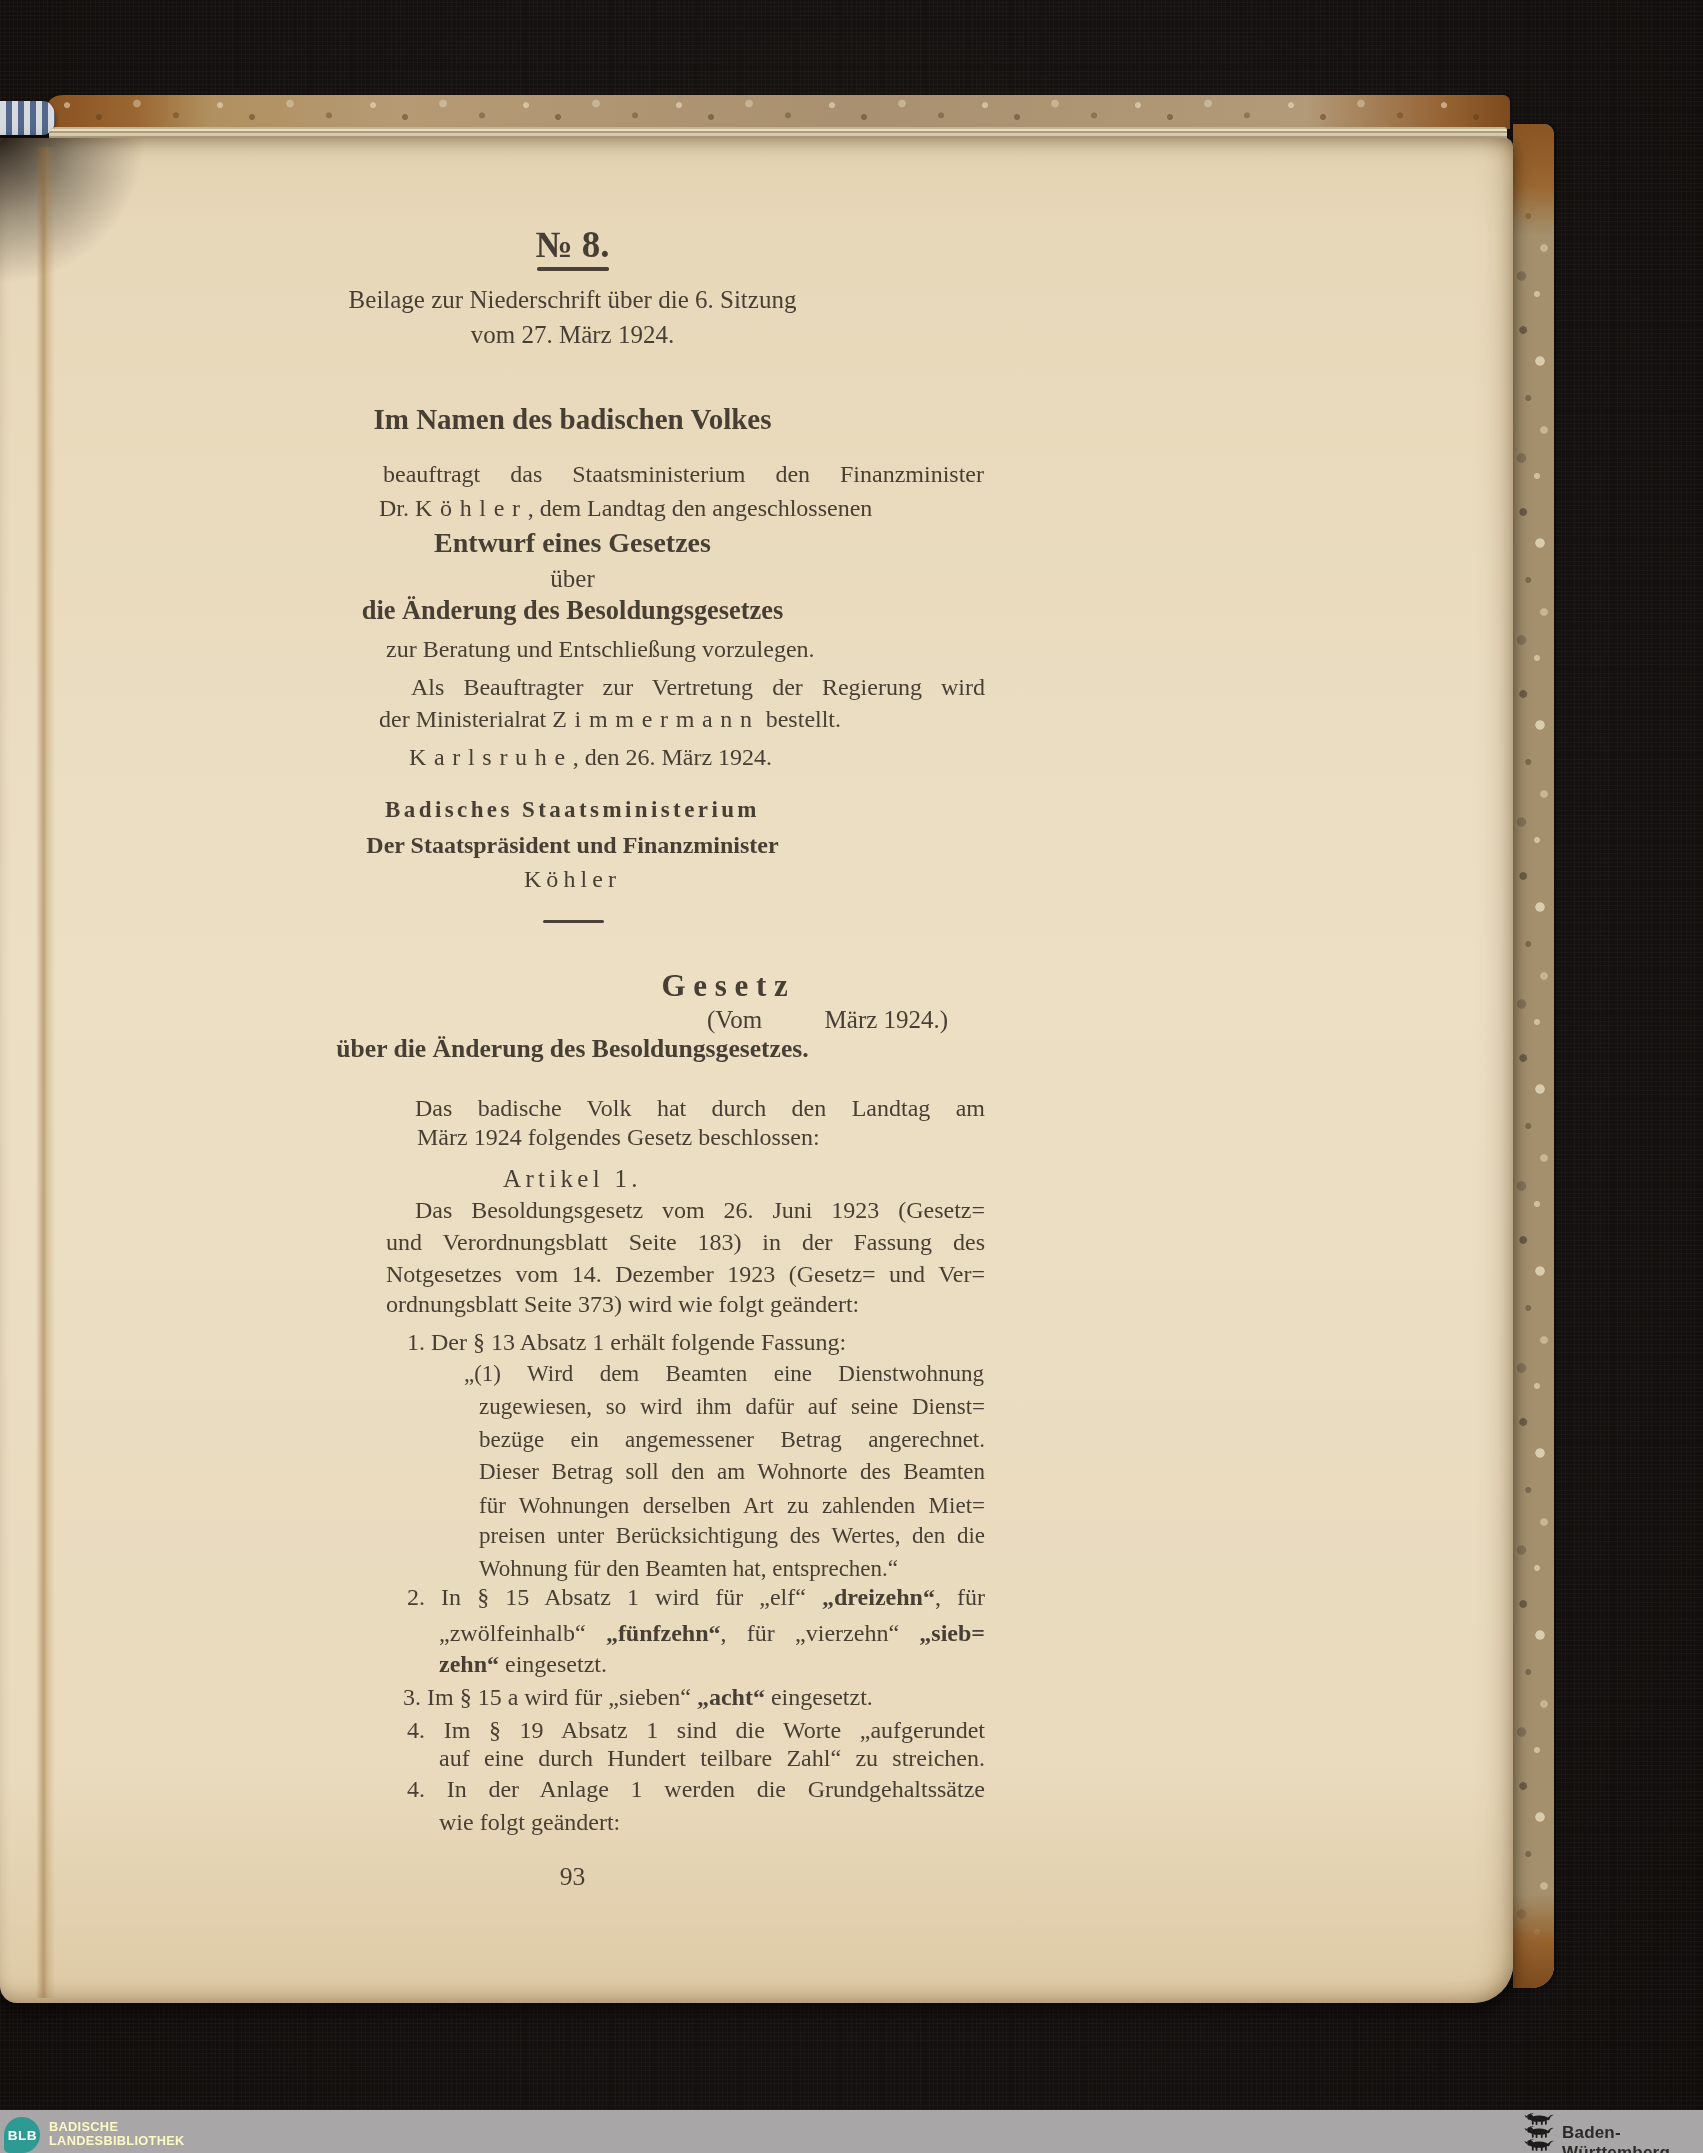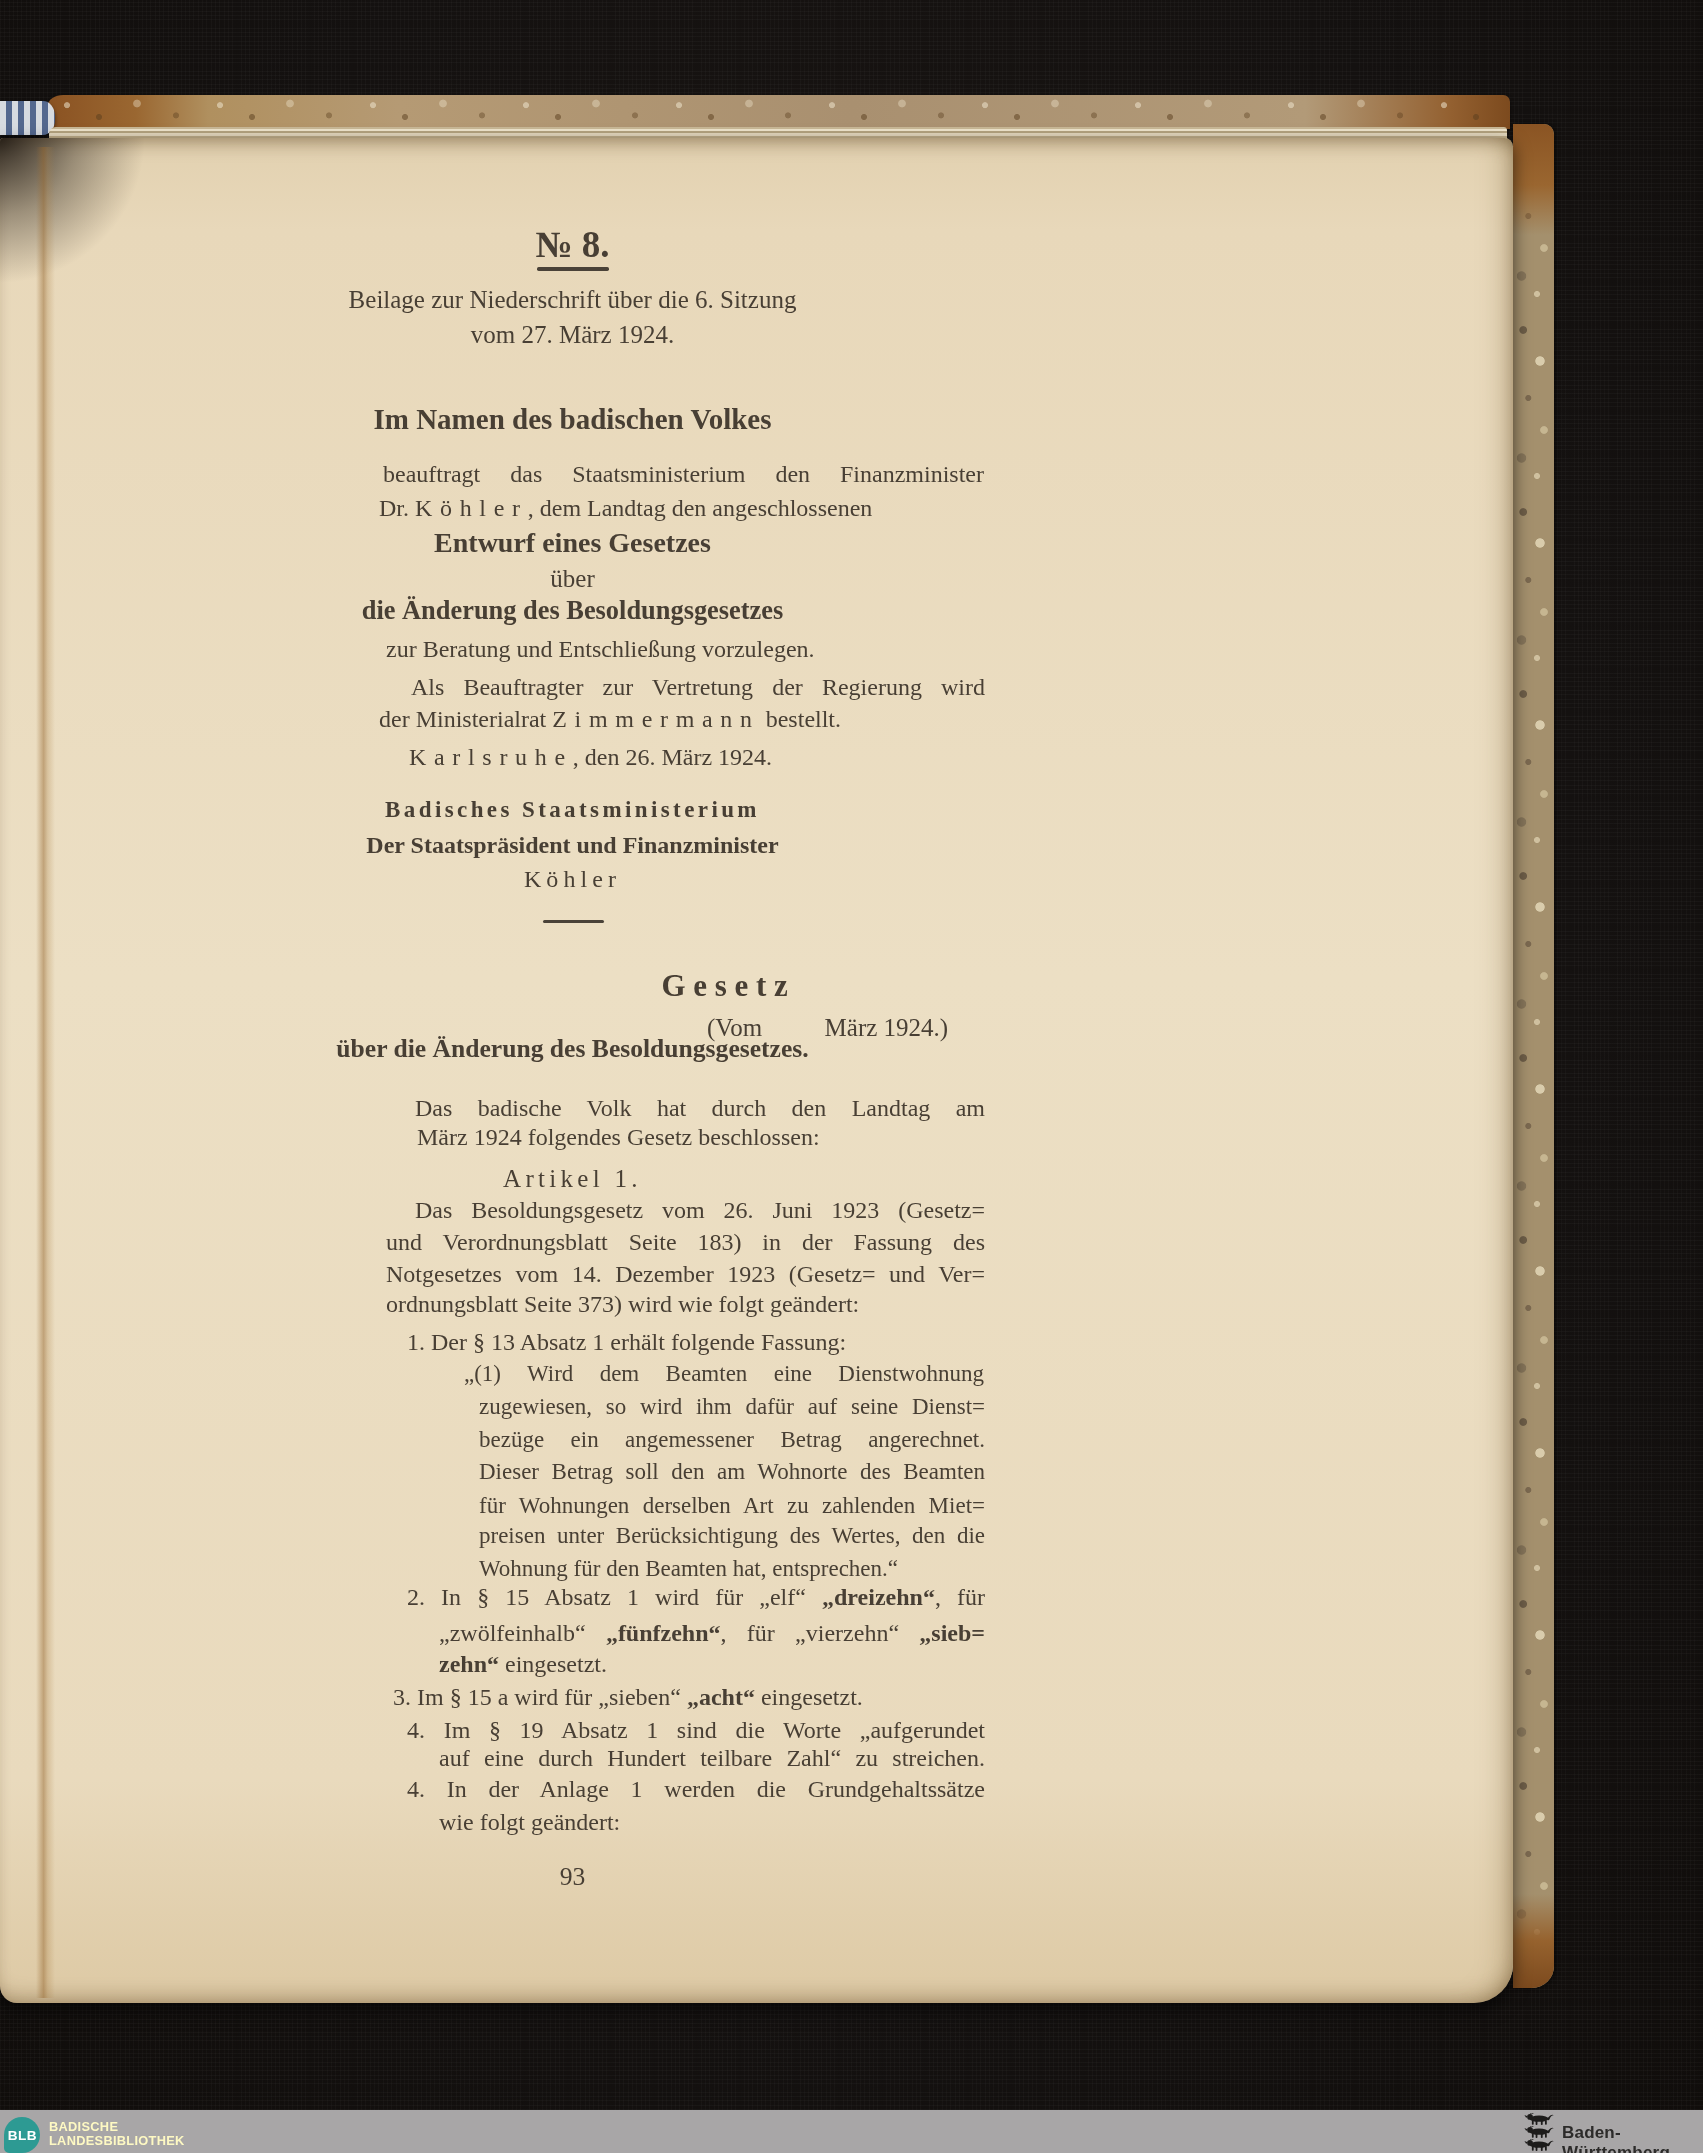--- a/index.html
+++ b/index.html
@@ -66,21 +66,21 @@
     background:linear-gradient(180deg,#8a5423 0%,#9a6630 55%,rgba(138,84,35,0) 100%);border-radius:0 10.2px 0 0;}
   .marble::after{content:"";position:absolute;left:0;bottom:0;width:100%;height:94px;
     background:linear-gradient(0deg,#7c4a1e 0%,#96622e 50%,rgba(138,84,35,0) 100%);border-radius:0 0 22px 0;}
 
   
   .ln{position:absolute;font-size:24px;color:var(--ink);line-height:1.18;white-space:pre-wrap;}
   .c  {left:232px;width:681px;text-align:center;}   
   .cg {left:388px;width:681px;text-align:center;}   
   .b  {font-weight:bold;}
   .j  {text-align:justify;text-align-last:justify;white-space:normal;}
-  .pre{white-space:pre;margin-top:8px;}
+  .pre{white-space:pre;}
   .ls4{letter-spacing:3.4px;} .ls5{letter-spacing:4.3px;} .ls6{letter-spacing:5.1px;} .ls9{letter-spacing:7.7px;}
   .seg-b{font-weight:bold;}
   .seg-ls{letter-spacing:0.32em;}
   .rule{position:absolute;background:#4a4238;border-radius:1.7px;}
 
   
   .footer-bar{position:absolute;left:0;top:2110px;width:1704px;height:43px;background:#a8a6a7;}
   .blb-badge{position:absolute;left:4.3px;top:2117px;width:36px;height:36px;background:#2d9a93;
     border-radius:50% 50% 50% 5.1px;display:flex;align-items:center;justify-content:center;
     color:#fff;font-family:"Liberation Sans",sans-serif;font-weight:bold;font-size:13.6px;letter-spacing:0.4px;}
@@ -155,21 +155,21 @@
   <div class="ln j" style="top:1426px;left:479px;width:506px;font-size:23px">bezüge ein angemessener Betrag angerechnet.</div>
   <div class="ln j" style="top:1458px;left:479px;width:506px;font-size:23px">Dieser Betrag soll den am Wohnorte des Beamten</div>
   <div class="ln j" style="top:1492px;left:479px;width:506px;font-size:23px">für Wohnungen derselben Art zu zahlenden Miet=</div>
   <div class="ln j" style="top:1522px;left:479px;width:506px;font-size:23px">preisen unter Berücksichtigung des Wertes, den die</div>
   <div class="ln" style="top:1555px;left:479px;font-size:23px">Wohnung für den Beamten hat, entsprechen.“</div>
 
   <div class="ln j" style="top:1583px;left:407px;width:578px"><span>2. In § 15 Absatz 1 wird für „elf“ </span><span class="seg-b">„dreizehn“</span><span>, für</span></div>
   <div class="ln j" style="top:1619px;left:439px;width:546px"><span>„zwölfeinhalb“ </span><span class="seg-b">„fünfzehn“</span><span>, für „vierzehn“ </span><span class="seg-b">„sieb=</span></div>
   <div class="ln" style="top:1650px;left:439px"><span class="seg-b">zehn“</span><span> eingesetzt.</span></div>
 
-  <div class="ln" style="top:1683px;left:393px"><span>3. Im § 15 a wird für „sieben“ </span><span class="seg-b">„acht“</span><span> eingesetzt.</span></div>
+  <div class="ln" style="top:1683px;left:403px"><span>3. Im § 15 a wird für „sieben“ </span><span class="seg-b">„acht“</span><span> eingesetzt.</span></div>
 
   <div class="ln j" style="top:1716px;left:407px;width:578px">4. Im § 19 Absatz 1 sind die Worte „aufgerundet</div>
   <div class="ln j" style="top:1744px;left:439px;width:546px">auf eine durch Hundert teilbare Zahl“ zu streichen.</div>
 
   <div class="ln j" style="top:1775px;left:407px;width:578px">4. In der Anlage 1 werden die Grundgehaltssätze</div>
   <div class="ln" style="top:1808px;left:439px">wie folgt geändert:</div>
 
   <div class="ln c" style="top:1862px;font-size:25.6px">93</div>
 
   <div class="footer-bar"></div>

